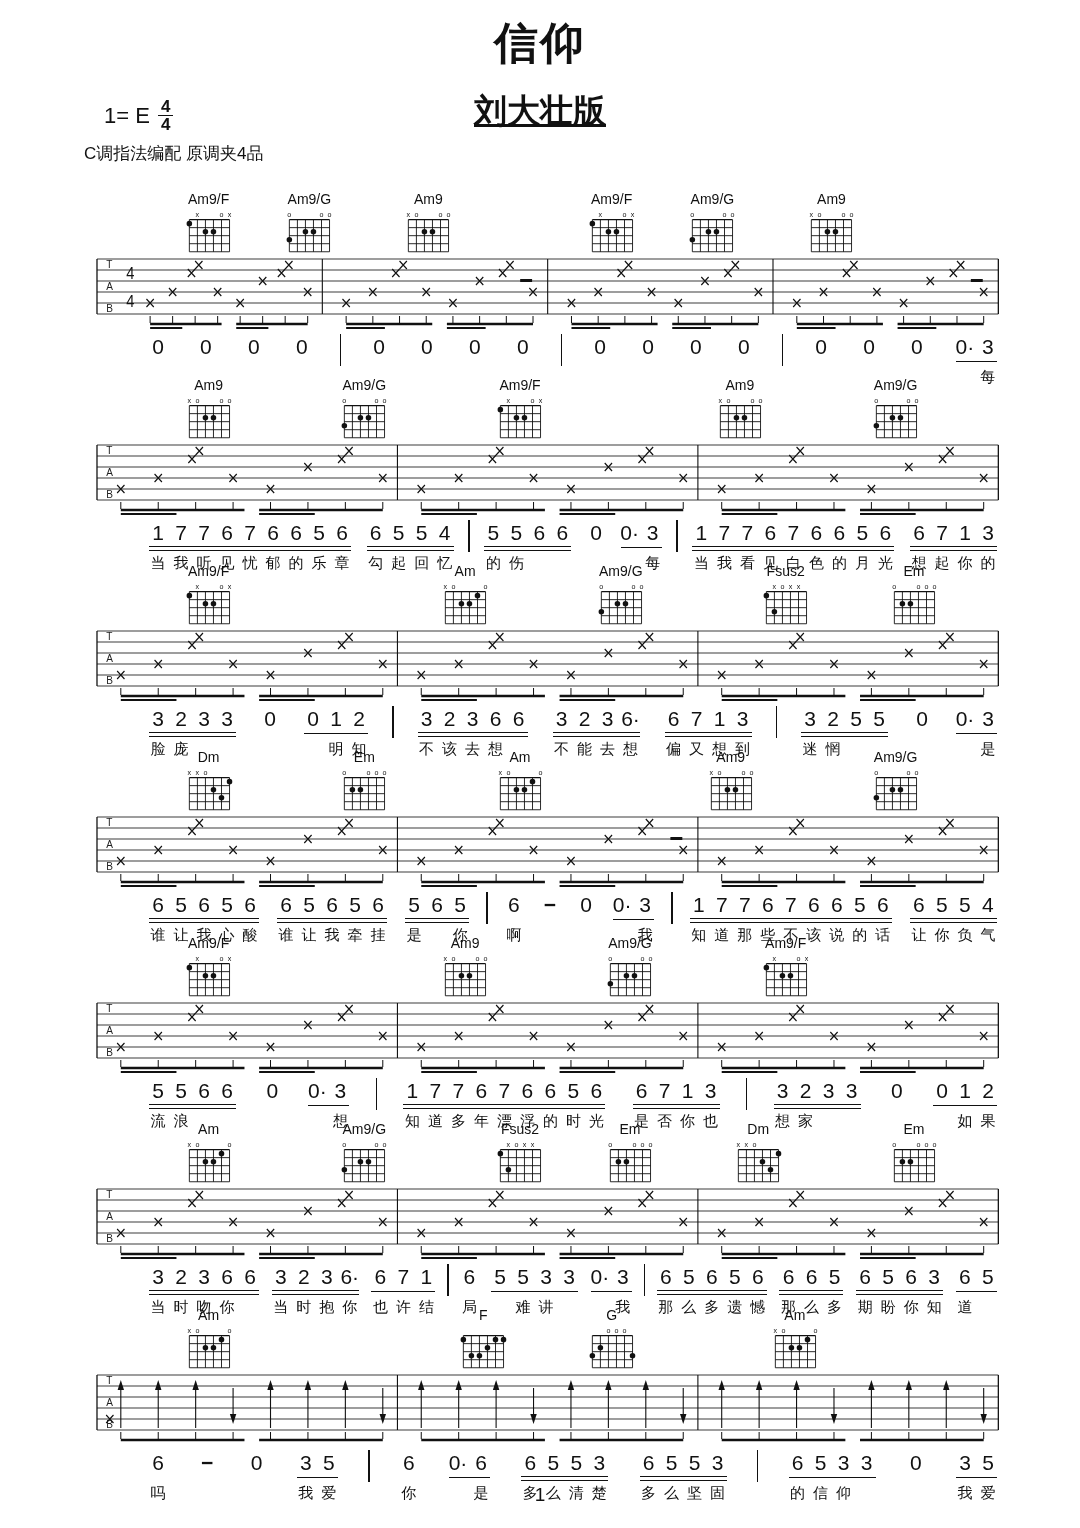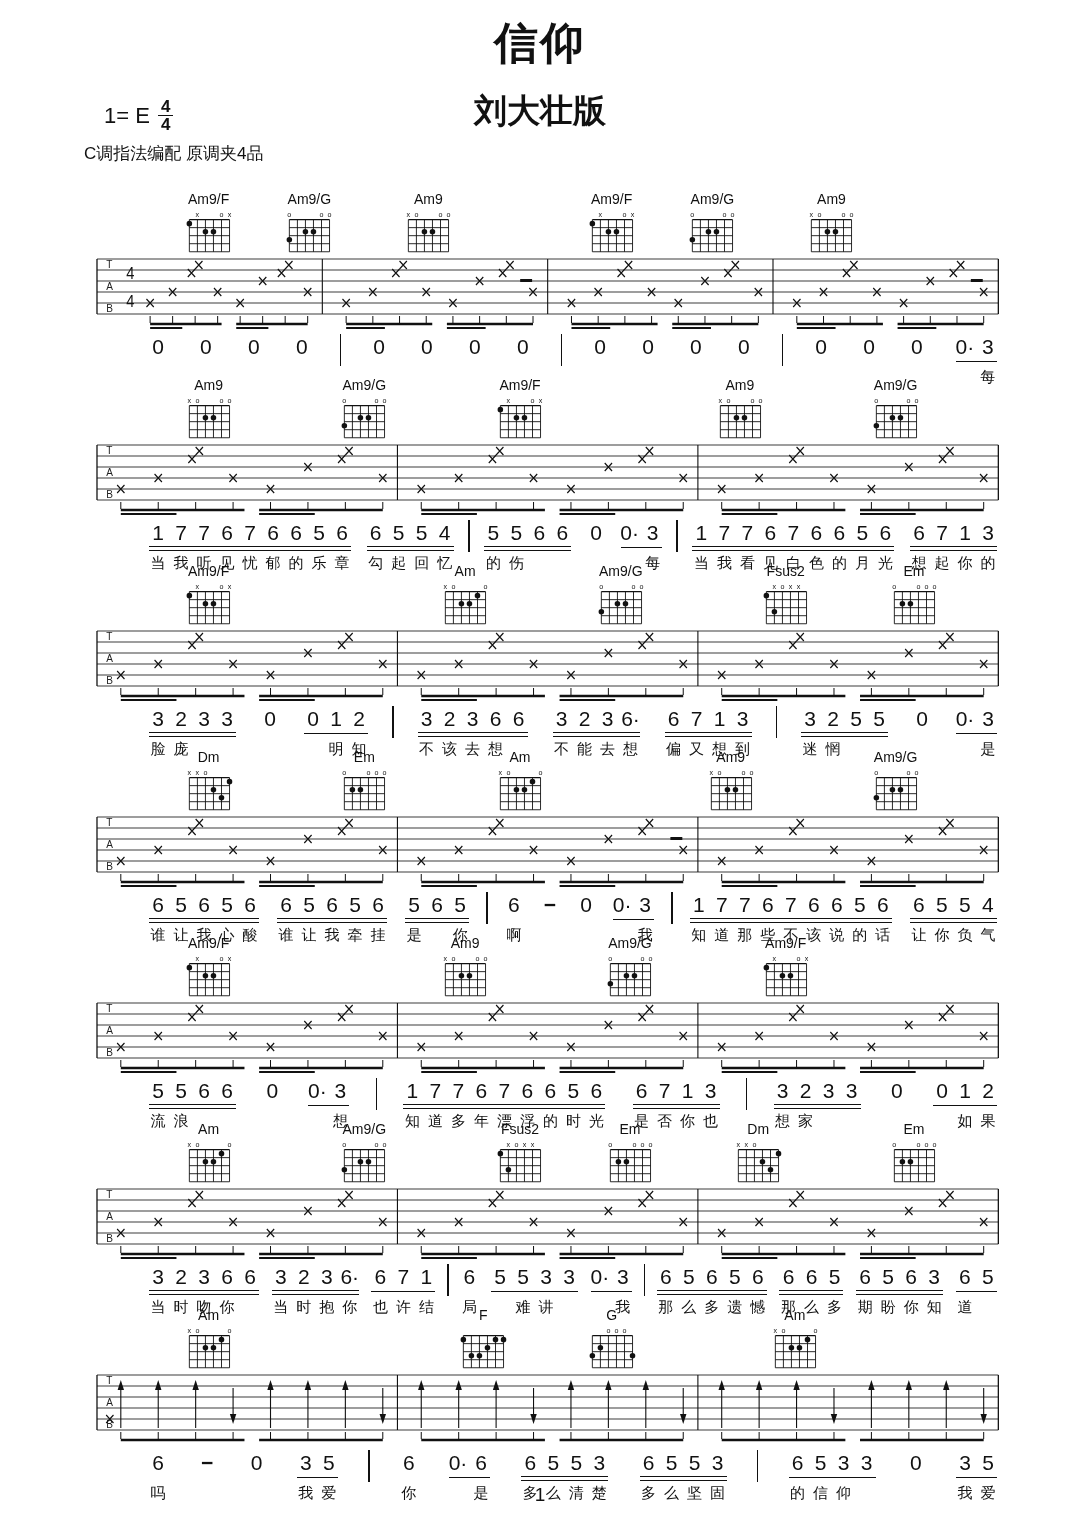--- a/index.html
+++ b/index.html
@@ -1,21 +1,21 @@
 <!DOCTYPE html>
 <html><head>
 <meta charset="utf-8">
 <style>
   html,body{margin:0;padding:0;}
   body{
     width:1080px;height:1528px;background:#fff;color:#111;
     font-family:"Liberation Sans",sans-serif;position:relative;overflow:hidden;
   }
   .title{ text-align:center; font-size:44px; font-weight:bold; letter-spacing:2px; padding-top:14px;}
-  .subtitle{ text-align:center; font-size:33px; font-weight:bold; margin-top:16px;}
+  .subtitle{ text-align:center; font-size:33px; font-weight:bold; margin-top:16px;text-decoration:underline;}
   .keyline{ position:absolute; left:104px; top:98px; font-size:22px; display:flex; align-items:center; gap:8px;}
   .frac{ display:inline-flex; flex-direction:column; align-items:center; font-size:17px; line-height:17px; font-weight:bold;}
   .frac .num-top{ border-bottom:1.5px solid #111; padding:0 3px;}
   .capoline{ position:absolute; left:84px; top:142px; font-size:17px;}
   #systems{ position:absolute; top:192px; left:86px; right:78px;}
   .system{ height:186px; position:relative;}
   .chord-row{ position:relative; height:62px;}
   .chord{ position:absolute; top:0; width:62px; text-align:center;}
   .chord-name{ font-size:14px; line-height:15px; white-space:nowrap;}
   .tab-svg{ display:block; width:100%; height:78px;}

